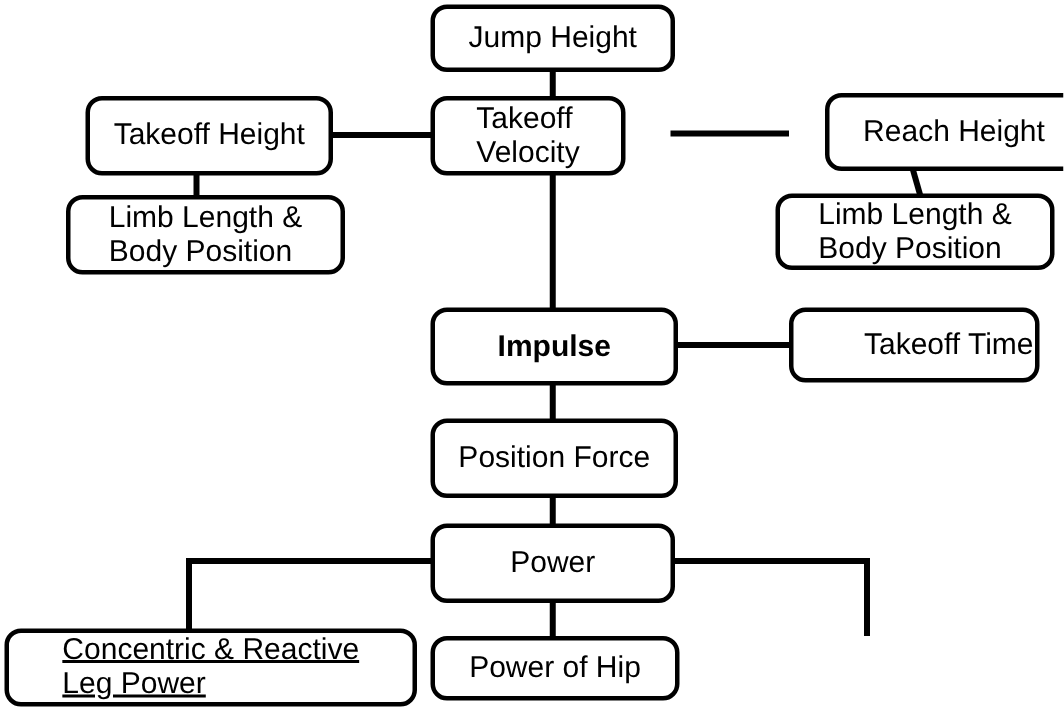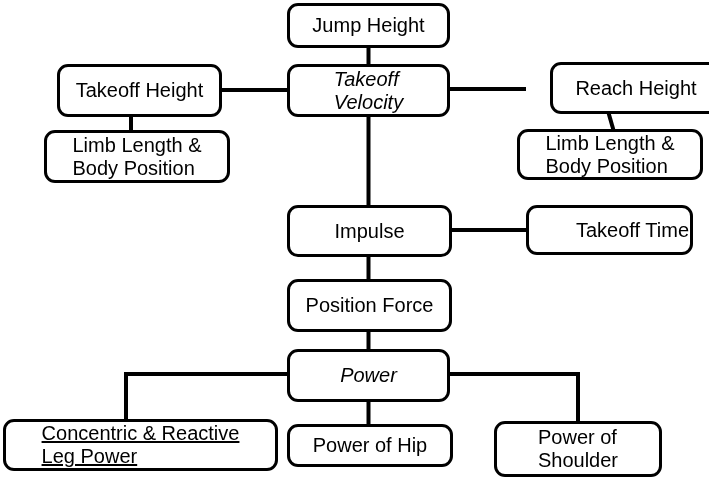--- a/index.html
+++ b/index.html
@@ -60,40 +60,38 @@
     <line class="connector" x1="368.5" y1="330" x2="368.5" y2="352"></line>
     <path class="connector" d="M 290 374 L 126 374 L 126 422"></path>
     <path class="connector" d="M 447 374 L 578 374 L 578 424"></path>
     <line class="connector" x1="368.5" y1="400" x2="368.5" y2="427"></line>
   </svg>
 
   <div class="node" style="left:287px; top:3px; width:163px; height:45px;">Jump Height</div>
 
   <div class="node" style="left:57px; top:64px; width:165px; height:53px;">Takeoff Height</div>
 
-  <div class="node" style="left:287px; top:64px; width:163px; height:53px;font-style:italic;">Takeoff
+  <div class="node" style="left:287px; top:64px; width:130px; height:53px;">Takeoff
 Velocity</div>
 
   <div class="node" style="left:550px; top:62px; width:172px; height:52px;">Reach Height</div>
 
   <div class="node" style="left:44px; top:130px; width:186px; height:53px;">Limb Length &amp;
 Body Position</div>
 
   <div class="node" style="left:517px; top:129px; width:186px; height:51px;">Limb Length &amp;
 Body Position</div>
 
-  <div class="node" style="left:287px; top:205px; width:165px; height:52px;">Impulse</div>
+  <div class="node" style="left:287px; top:205px; width:165px; height:52px;font-weight:bold;">Impulse</div>
 
   <div class="node" style="left:526px; top:205px; width:167px; height:50px;padding-left:46px;">Takeoff Time</div>
 
   <div class="node" style="left:287px; top:279px; width:165px; height:53px;">Position Force</div>
 
-  <div class="node" style="left:287px; top:349px; width:163px; height:53px;font-style:italic;">Power</div>
+  <div class="node" style="left:287px; top:349px; width:163px; height:53px;">Power</div>
 
   <div class="node" style="left:3px; top:419px; width:275px; height:52px;text-decoration:underline;">Concentric &amp; Reactive
 Leg Power</div>
 
   <div class="node" style="left:287px; top:424px; width:166px; height:43px;">Power of Hip</div>
 
-  <div class="node" style="left:494px; top:421px; width:168px; height:56px;">Power of
-Shoulder</div>
 
 </div>
 
 </body></html>

